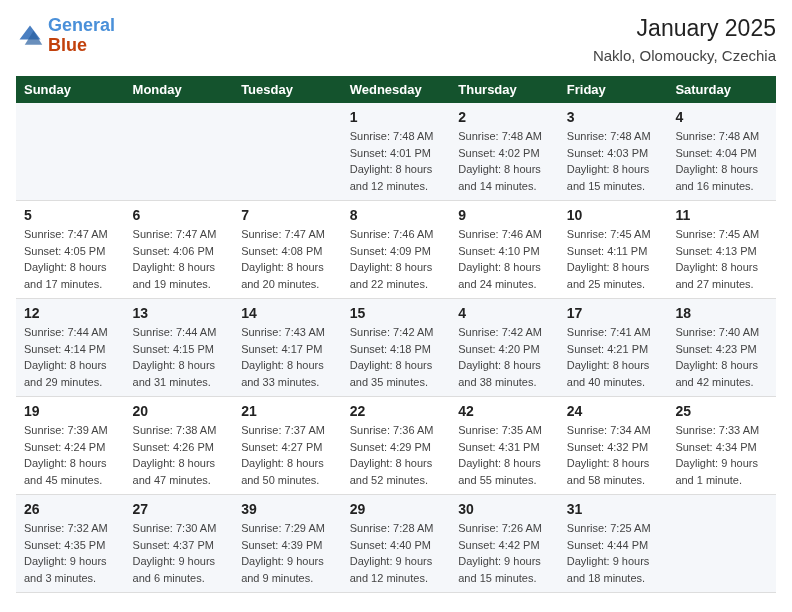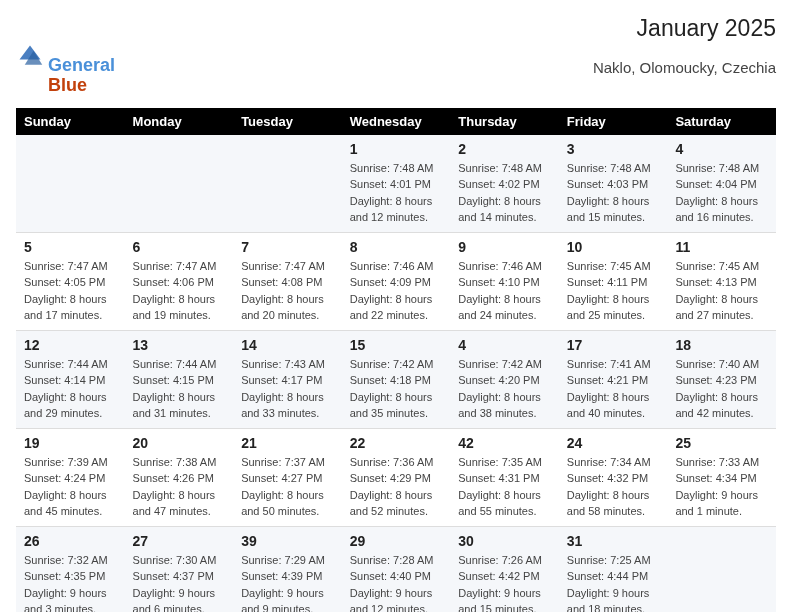--- a/index.html
+++ b/index.html
@@ -19,50 +19,49 @@
     .logo {
       display: flex;
       align-items: center;
       gap: 4px;
     }
     .logo-text {
       font-size: 18px;
       font-weight: bold;
       color: #333;
       line-height: 1.1;
-      margin-top: 40px;
     }
     .logo-text span {
       color: #4a90d9;
     }
     .logo-icon {
       width: 28px;
       height: 28px;
     }
     .title-block {
       text-align: right;
     }
     .month-title {
       font-size: 23px;
       font-weight: normal;
       color: #222;
       line-height: 1.1;
     }
     .location {
       font-size: 15px;
       color: #444;
-      margin-top: 18px;
+      margin-top: 6px;
     }
     table {
       width: 100%;
       border-collapse: collapse;
       table-layout: fixed;
     }
     thead th {
-      background: #000000;
+      background: #14532d;
       color: #fff;
       text-align: left;
       padding: 6px 8px;
       font-size: 13px;
       font-weight: bold;
     }
     tbody tr {
       border-bottom: 1px solid #ddd;
     }
     tbody td {

